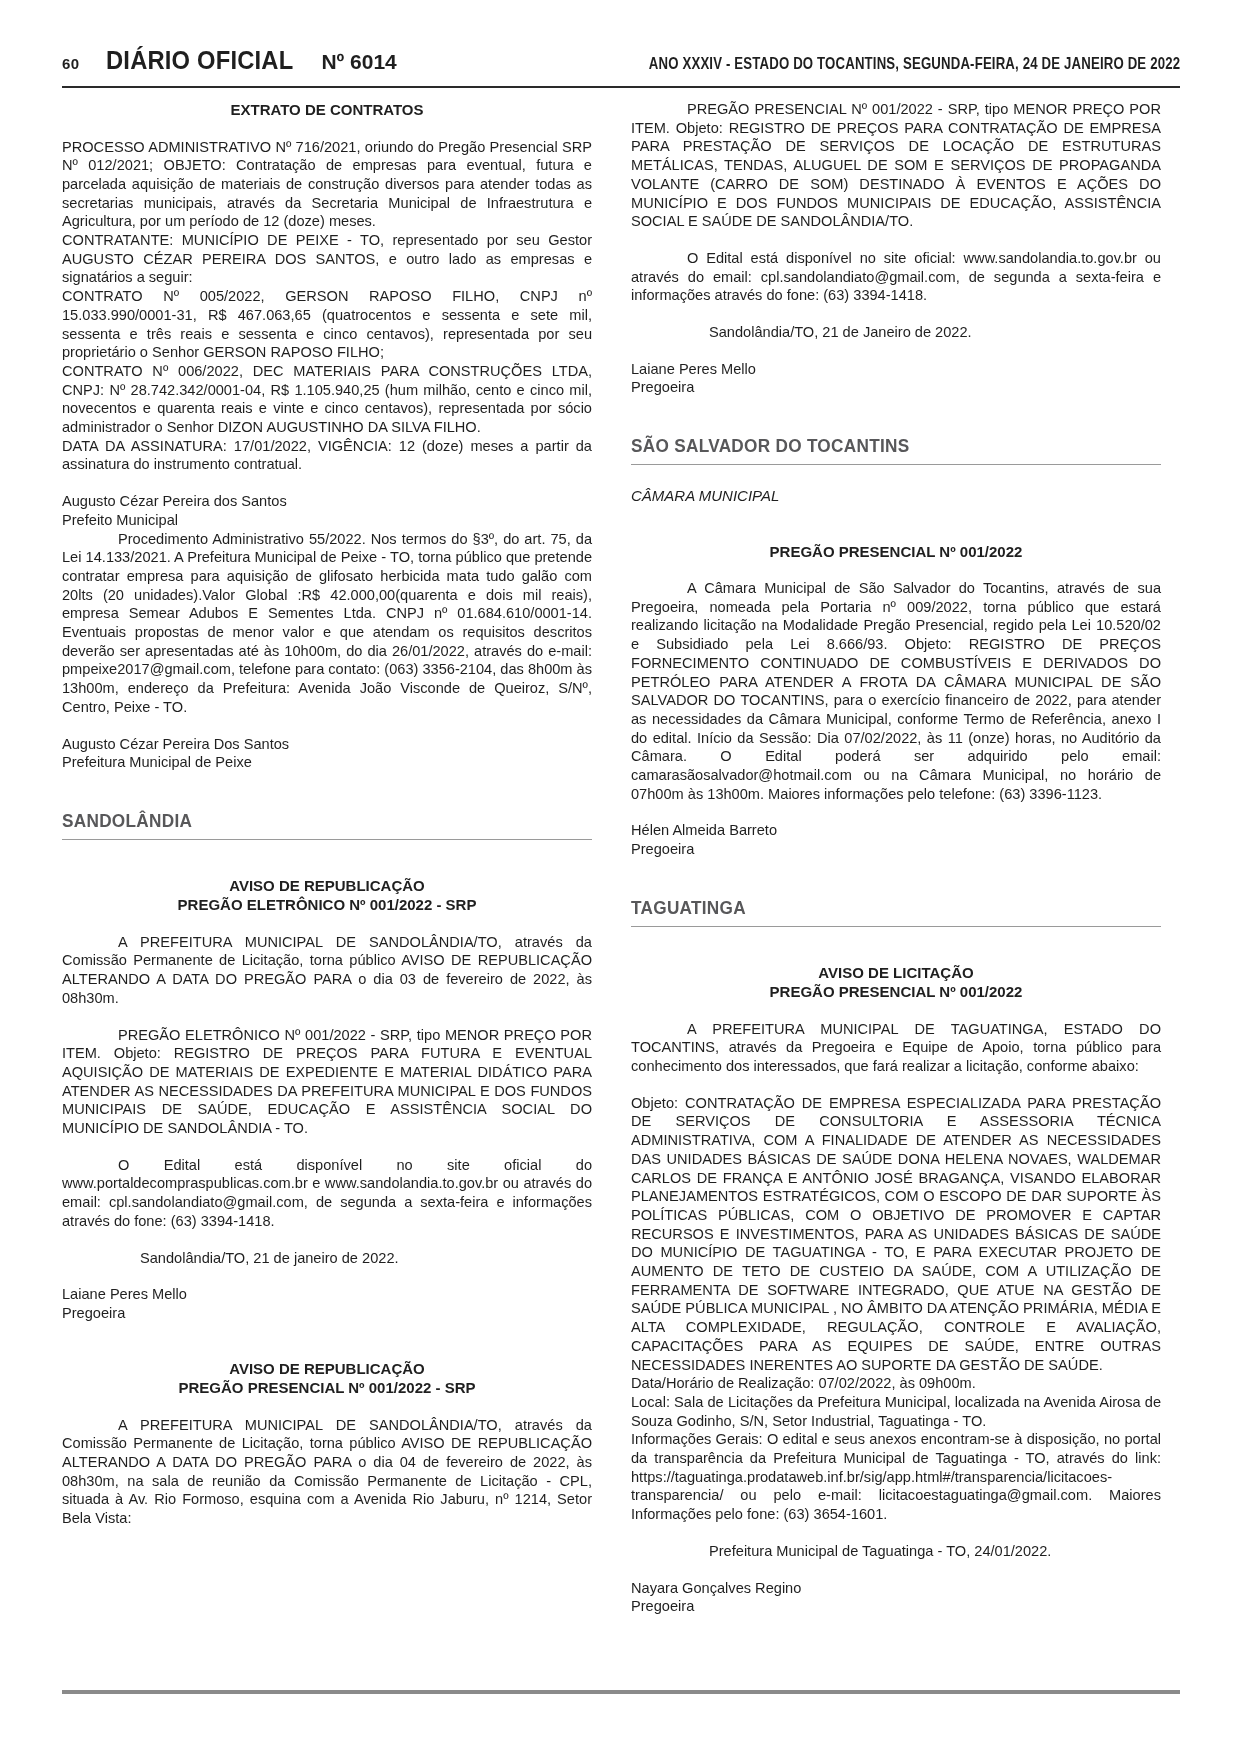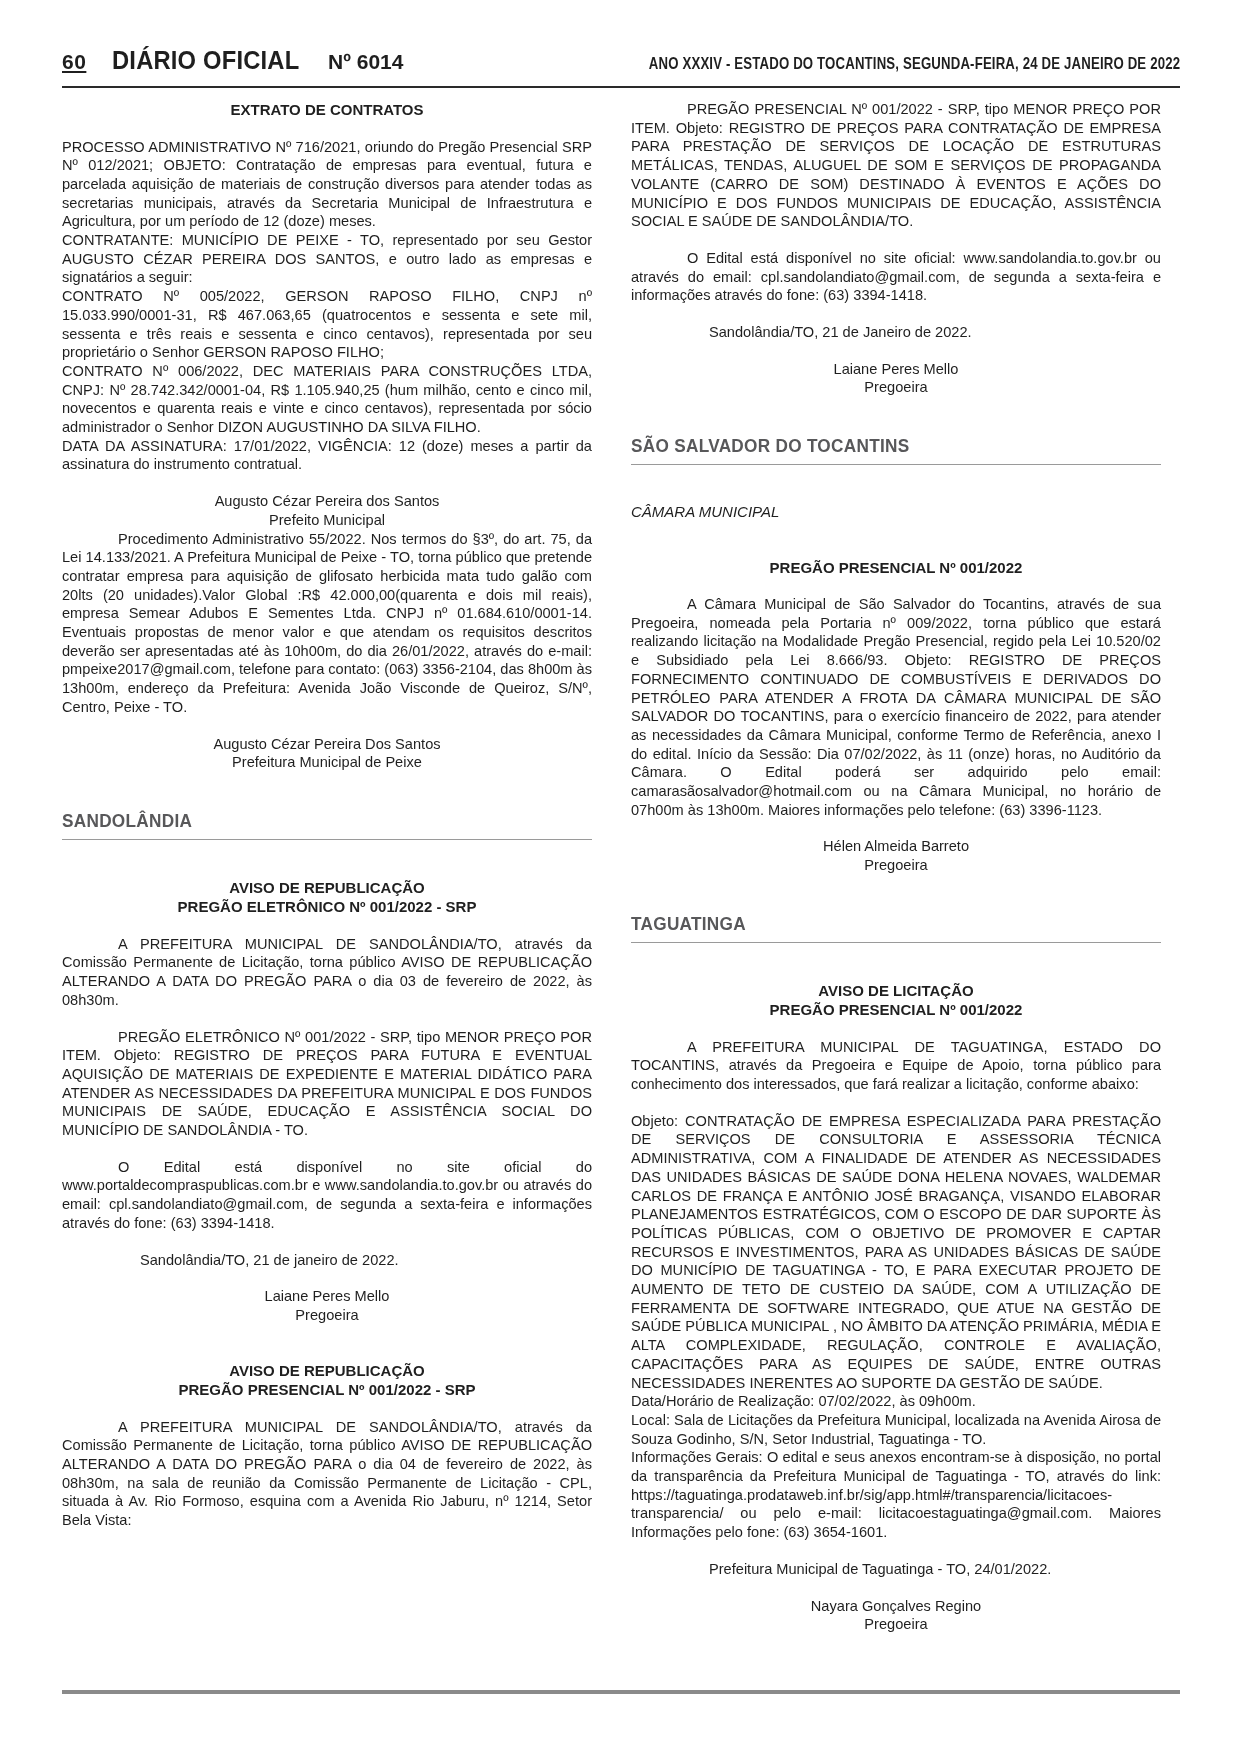--- a/index.html
+++ b/index.html
@@ -12,21 +12,21 @@
     -webkit-font-smoothing:antialiased;
   }
   .page{ position:relative; width:1241px; height:1754px; overflow:hidden; background:#fff; }
 
   
   .hdr{
     position:absolute; top:46px; left:62px; right:61px;
     display:flex; justify-content:space-between; align-items:baseline;
   }
   .hdr-left{ display:flex; align-items:baseline; gap:26px; }
-  .pgnum{ font-size:21px; font-weight:bold; letter-spacing:.5px;text-decoration:underline; }
+  .pgnum{ font-size:15px; font-weight:bold; letter-spacing:.5px; }
   .masthead{ font-size:25px; font-weight:bold; display:inline-block; transform:scaleX(.95); transform-origin:left center; letter-spacing:.2px;}
   .edition{ font-size:21px; font-weight:bold; margin-left:14px; }
   .hdr-date{ font-size:16.5px; font-weight:bold; display:inline-block; transform:scaleX(.8); transform-origin:right center; white-space:nowrap; letter-spacing:.2px; }
   .hdr-rule{ position:absolute; top:86px; left:62px; right:61px; height:2px; background:#2a2a2a; }
 
   
   .cols{
     position:absolute; top:100px; left:62px; right:61px;
     display:flex; gap:39px;
   }
@@ -35,24 +35,24 @@
 
   .para{ text-align:justify; margin:0 0 18px; }
   .para.tight{ margin-bottom:0; }
   .para.indent{ text-indent:56px; }
 
   .block-title{
     font-weight:bold; text-align:center; white-space:pre-line;
     font-size:15px; margin:36px 0 18px; line-height:19.5px;
   }
   .dateline{ padding-left:78px; margin:0 0 18px; }
-  .sig{ text-align:center; margin:18px 0 0; }
+  .sig{ margin:18px 0 0; }
   .sig + *{ }
   .section-hd{
-    margin:40px 0 38px; padding-bottom:8px;
+    margin:40px 0 22px; padding-bottom:8px;
     border-bottom:1px solid #9a9a9a;
     color:var(--section,#58585a);
     font-size:18.5px; font-weight:bold; letter-spacing:.3px;
     transform-origin:left center;
   }
   .section-hd span{ display:inline-block; transform:scaleX(.93); transform-origin:left center; }
   .org-line{ font-style:italic; margin:0 0 18px; font-size:15px; }
 
   
   .ftr-rule{ position:absolute; left:62px; right:61px; top:1690px; height:4px; background:#8a8a8a; }

